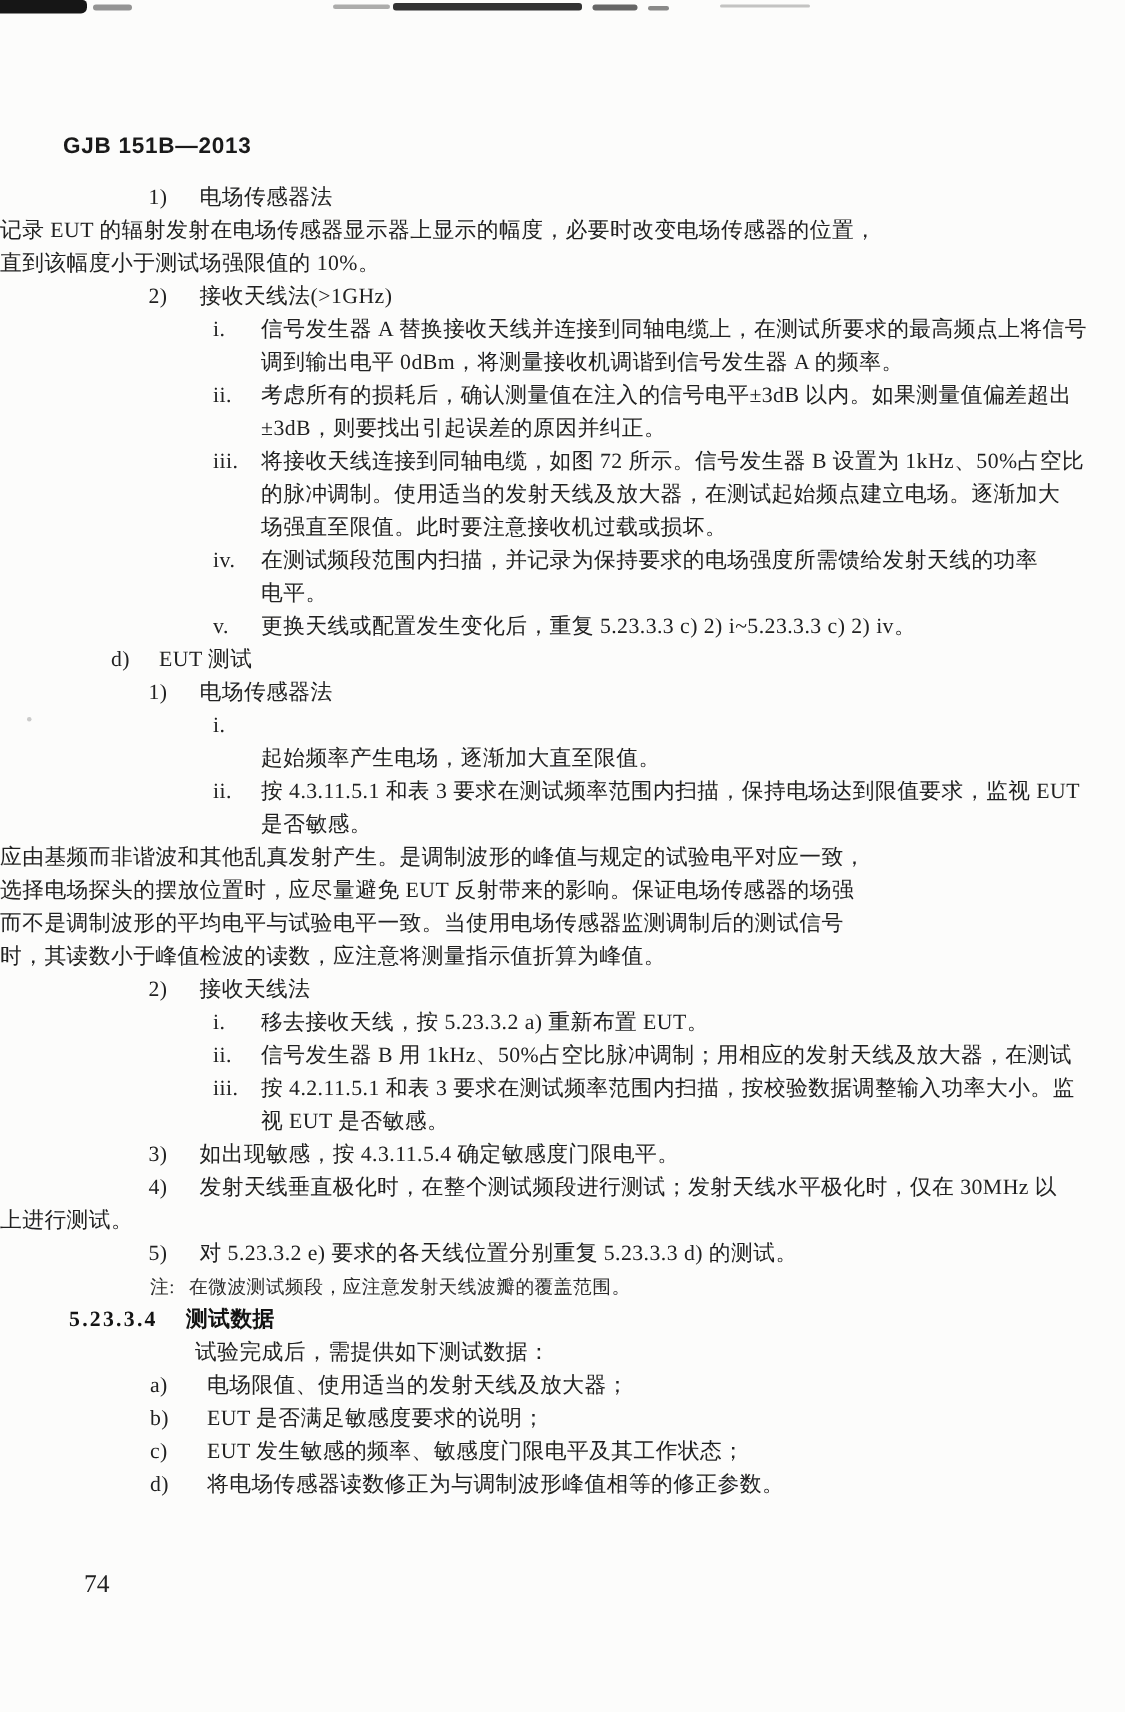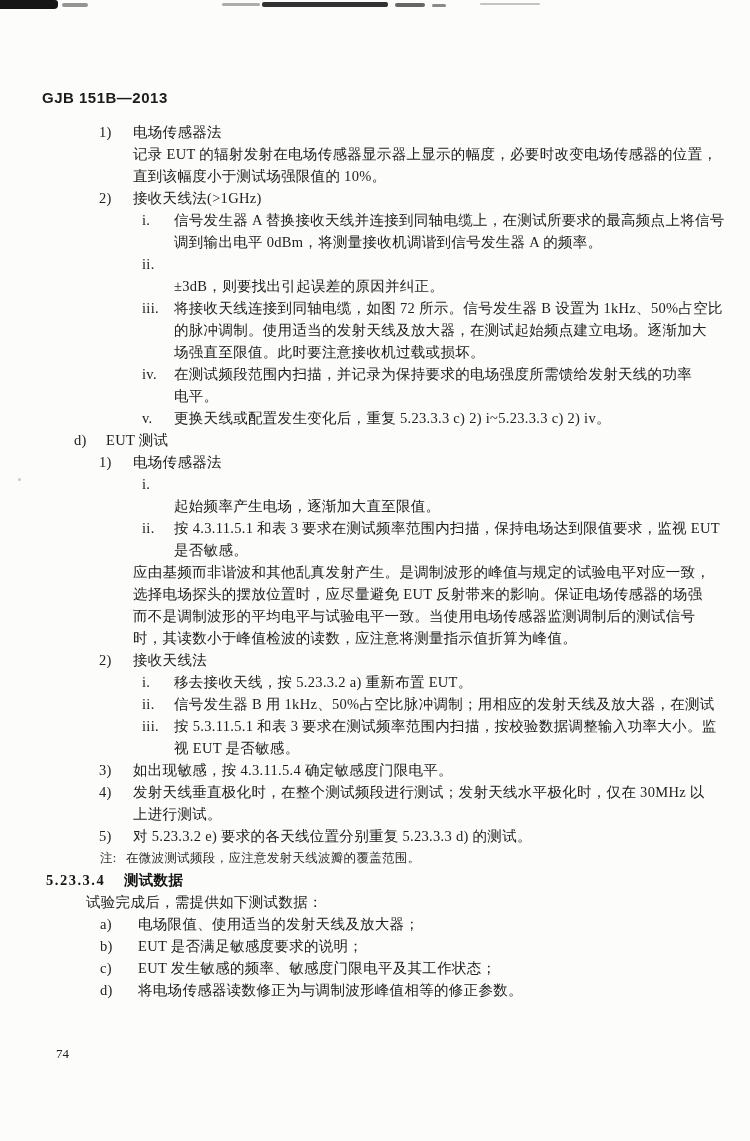--- a/index.html
+++ b/index.html
@@ -52,41 +52,41 @@
     height: 22px;
     line-height: 22px;
     font-size: 14.5px;
     letter-spacing: .3px;
     white-space: nowrap;
     color: #212121;
   }
   .marker { position: absolute; top: 0; }
 
   .c-num       { padding-left: 133px; }
-  .c-numText   { padding-left: 133px; }
+  .c-numText   { }
   .c-roman     { padding-left: 174px; }
   .c-romanText { padding-left: 174px; font-family: Liberation Serif, serif; }
   .c-letterTop { padding-left: 106px; }
   .c-letterBot { padding-left: 138px; }
-  .c-body      { padding-left: 86px;  }
+  .c-body      { padding-left: 86px; margin-left: 44px;  }
   .c-note      { padding-left: 126px; font-size: 12.5px; color: #2b2b2b; }
   .c-heading   { padding-left: 124px; font-weight: bold; font-size: 14.5px; color: #141414; }
 
   .c-num       > .marker { left: 99px;  }
   .c-roman     > .marker { left: 142px; }
   .c-letterTop > .marker { left: 74px;  }
   .c-letterBot > .marker { left: 100px; }
   .c-note      > .marker { left: 100px; }
   .c-heading   > .marker { left: 46px; letter-spacing: 1.5px; }
 
   .page-number {
     position: absolute;
     left: 56px;
     top: 1046px;
-    font-size: 13px;
+    font-size: 17px;
     color: #222;
     font-family: "Liberation Serif", "DejaVu Serif", serif;
   }
 </style>
 </head>
 <body>
 
 <div class="page">
 
   <div class="artifact art-1"></div>
@@ -100,42 +100,42 @@
 
   <div class="doc-header">GJB 151B—2013</div>
 
   <div class="content" id="content">
       <div class="line c-num"><span class="marker">1)</span><span>电场传感器法</span></div>
       <div class="line c-numText"><span>记录 EUT 的辐射发射在电场传感器显示器上显示的幅度，必要时改变电场传感器的位置，</span></div>
       <div class="line c-numText"><span>直到该幅度小于测试场强限值的 10%。</span></div>
       <div class="line c-num"><span class="marker">2)</span><span>接收天线法(&gt;1GHz)</span></div>
       <div class="line c-roman"><span class="marker">i.</span><span>信号发生器 A 替换接收天线并连接到同轴电缆上，在测试所要求的最高频点上将信号</span></div>
       <div class="line c-romanText"><span>调到输出电平 0dBm，将测量接收机调谐到信号发生器 A 的频率。</span></div>
-      <div class="line c-roman"><span class="marker">ii.</span></div>
+      <div class="line c-roman"><span class="marker">ii.</span><span>考虑所有的损耗后，确认测量值在注入的信号电平±3dB 以内。如果测量值偏差超出</span></div>
       <div class="line c-romanText"><span>±3dB，则要找出引起误差的原因并纠正。</span></div>
       <div class="line c-roman"><span class="marker">iii.</span><span>将接收天线连接到同轴电缆，如图 72 所示。信号发生器 B 设置为 1kHz、50%占空比</span></div>
       <div class="line c-romanText"><span>的脉冲调制。使用适当的发射天线及放大器，在测试起始频点建立电场。逐渐加大</span></div>
       <div class="line c-romanText"><span>场强直至限值。此时要注意接收机过载或损坏。</span></div>
       <div class="line c-roman"><span class="marker">iv.</span><span>在测试频段范围内扫描，并记录为保持要求的电场强度所需馈给发射天线的功率</span></div>
       <div class="line c-romanText"><span>电平。</span></div>
       <div class="line c-roman"><span class="marker">v.</span><span>更换天线或配置发生变化后，重复 5.23.3.3 c) 2) i~5.23.3.3 c) 2) iv。</span></div>
       <div class="line c-letterTop"><span class="marker">d)</span><span>EUT 测试</span></div>
       <div class="line c-num"><span class="marker">1)</span><span>电场传感器法</span></div>
       <div class="line c-roman"><span class="marker">i.</span></div>
       <div class="line c-romanText"><span>起始频率产生电场，逐渐加大直至限值。</span></div>
       <div class="line c-roman"><span class="marker">ii.</span><span>按 4.3.11.5.1 和表 3 要求在测试频率范围内扫描，保持电场达到限值要求，监视 EUT</span></div>
       <div class="line c-romanText"><span>是否敏感。</span></div>
       <div class="line c-numText"><span>应由基频而非谐波和其他乱真发射产生。是调制波形的峰值与规定的试验电平对应一致，</span></div>
       <div class="line c-numText"><span>选择电场探头的摆放位置时，应尽量避免 EUT 反射带来的影响。保证电场传感器的场强</span></div>
       <div class="line c-numText"><span>而不是调制波形的平均电平与试验电平一致。当使用电场传感器监测调制后的测试信号</span></div>
       <div class="line c-numText"><span>时，其读数小于峰值检波的读数，应注意将测量指示值折算为峰值。</span></div>
       <div class="line c-num"><span class="marker">2)</span><span>接收天线法</span></div>
       <div class="line c-roman"><span class="marker">i.</span><span>移去接收天线，按 5.23.3.2 a) 重新布置 EUT。</span></div>
       <div class="line c-roman"><span class="marker">ii.</span><span>信号发生器 B 用 1kHz、50%占空比脉冲调制；用相应的发射天线及放大器，在测试</span></div>
-      <div class="line c-roman"><span class="marker">iii.</span><span>按 5.3.11.5.1 和表 3 要求在测试频率范围内扫描，按校验数据调整输入功率大小。监</span></div>
+      <div class="line c-roman"><span class="marker">iii.</span><span>按 4.2.11.5.1 和表 3 要求在测试频率范围内扫描，按校验数据调整输入功率大小。监</span></div>
       <div class="line c-romanText"><span>视 EUT 是否敏感。</span></div>
       <div class="line c-num"><span class="marker">3)</span><span>如出现敏感，按 4.3.11.5.4 确定敏感度门限电平。</span></div>
       <div class="line c-num"><span class="marker">4)</span><span>发射天线垂直极化时，在整个测试频段进行测试；发射天线水平极化时，仅在 30MHz 以</span></div>
       <div class="line c-numText"><span>上进行测试。</span></div>
       <div class="line c-num"><span class="marker">5)</span><span>对 5.23.3.2 e) 要求的各天线位置分别重复 5.23.3.3 d) 的测试。</span></div>
       <div class="line c-note"><span class="marker">注:</span><span>在微波测试频段，应注意发射天线波瓣的覆盖范围。</span></div>
       <div class="line c-heading"><span class="marker">5.23.3.4</span><span>测试数据</span></div>
       <div class="line c-body"><span>试验完成后，需提供如下测试数据：</span></div>
       <div class="line c-letterBot"><span class="marker">a)</span><span>电场限值、使用适当的发射天线及放大器；</span></div>
       <div class="line c-letterBot"><span class="marker">b)</span><span>EUT 是否满足敏感度要求的说明；</span></div>

